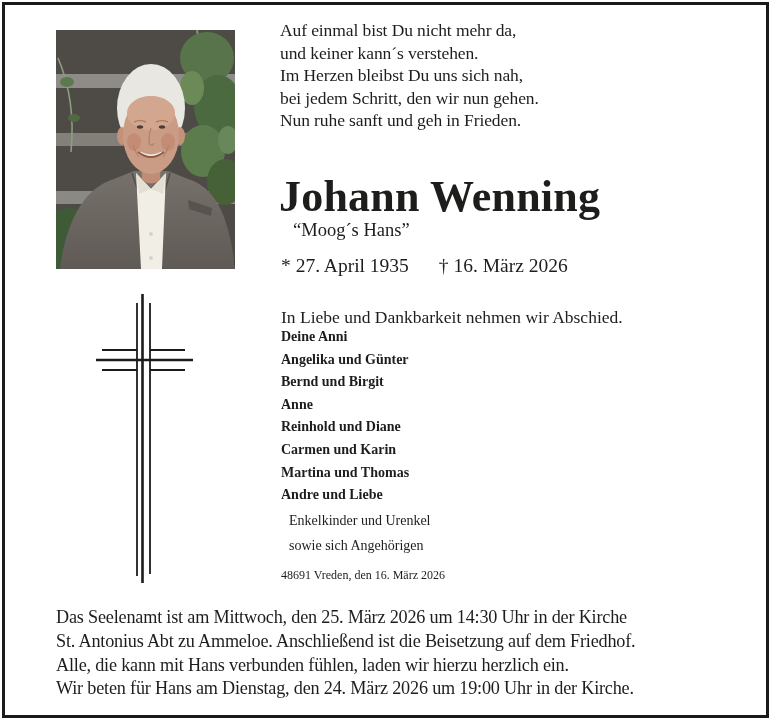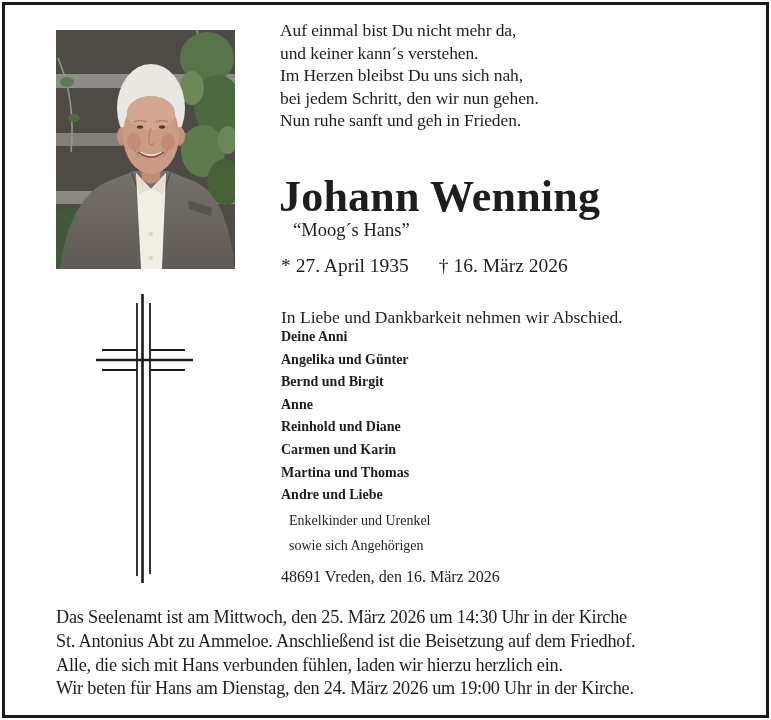--- a/index.html
+++ b/index.html
@@ -75,21 +75,21 @@
   .relatives {
     left: 281px; top: 509px;
     font-size: 14px;
     line-height: 24.5px;
     white-space: nowrap;
     margin-left: 8px;
   }
 
   .place-date {
     left: 281px; top: 568px;
-    font-size: 16px;
+    font-size: 12px;
     white-space: nowrap;
   }
 
   .service {
     left: 56px; top: 606px;
     font-size: 18.2px;
     line-height: 23.8px;
     letter-spacing: -0.2px;
     white-space: nowrap;
   }
@@ -223,16 +223,16 @@
   <div class="abs relatives">
     <div>Enkelkinder und Urenkel</div>
     <div>sowie sich Angehörigen</div>
   </div>
 
   <div class="abs place-date">48691 Vreden, den 16. März 2026</div>
 
   <div class="abs service">
     <div>Das Seelenamt ist am Mittwoch, den 25. März 2026 um 14:30 Uhr in der Kirche</div>
     <div>St. Antonius Abt zu Ammeloe. Anschließend ist die Beisetzung auf dem Friedhof.</div>
-    <div>Alle, die sich mit Hans verbunden fühlen, laden wir hierzu herzlich ein.</div>
+    <div>Alle, die kann mit Hans verbunden fühlen, laden wir hierzu herzlich ein.</div>
     <div>Wir beten für Hans am Dienstag, den 24. März 2026 um 19:00 Uhr in der Kirche.</div>
   </div>
 </div>
 
 </body></html>

